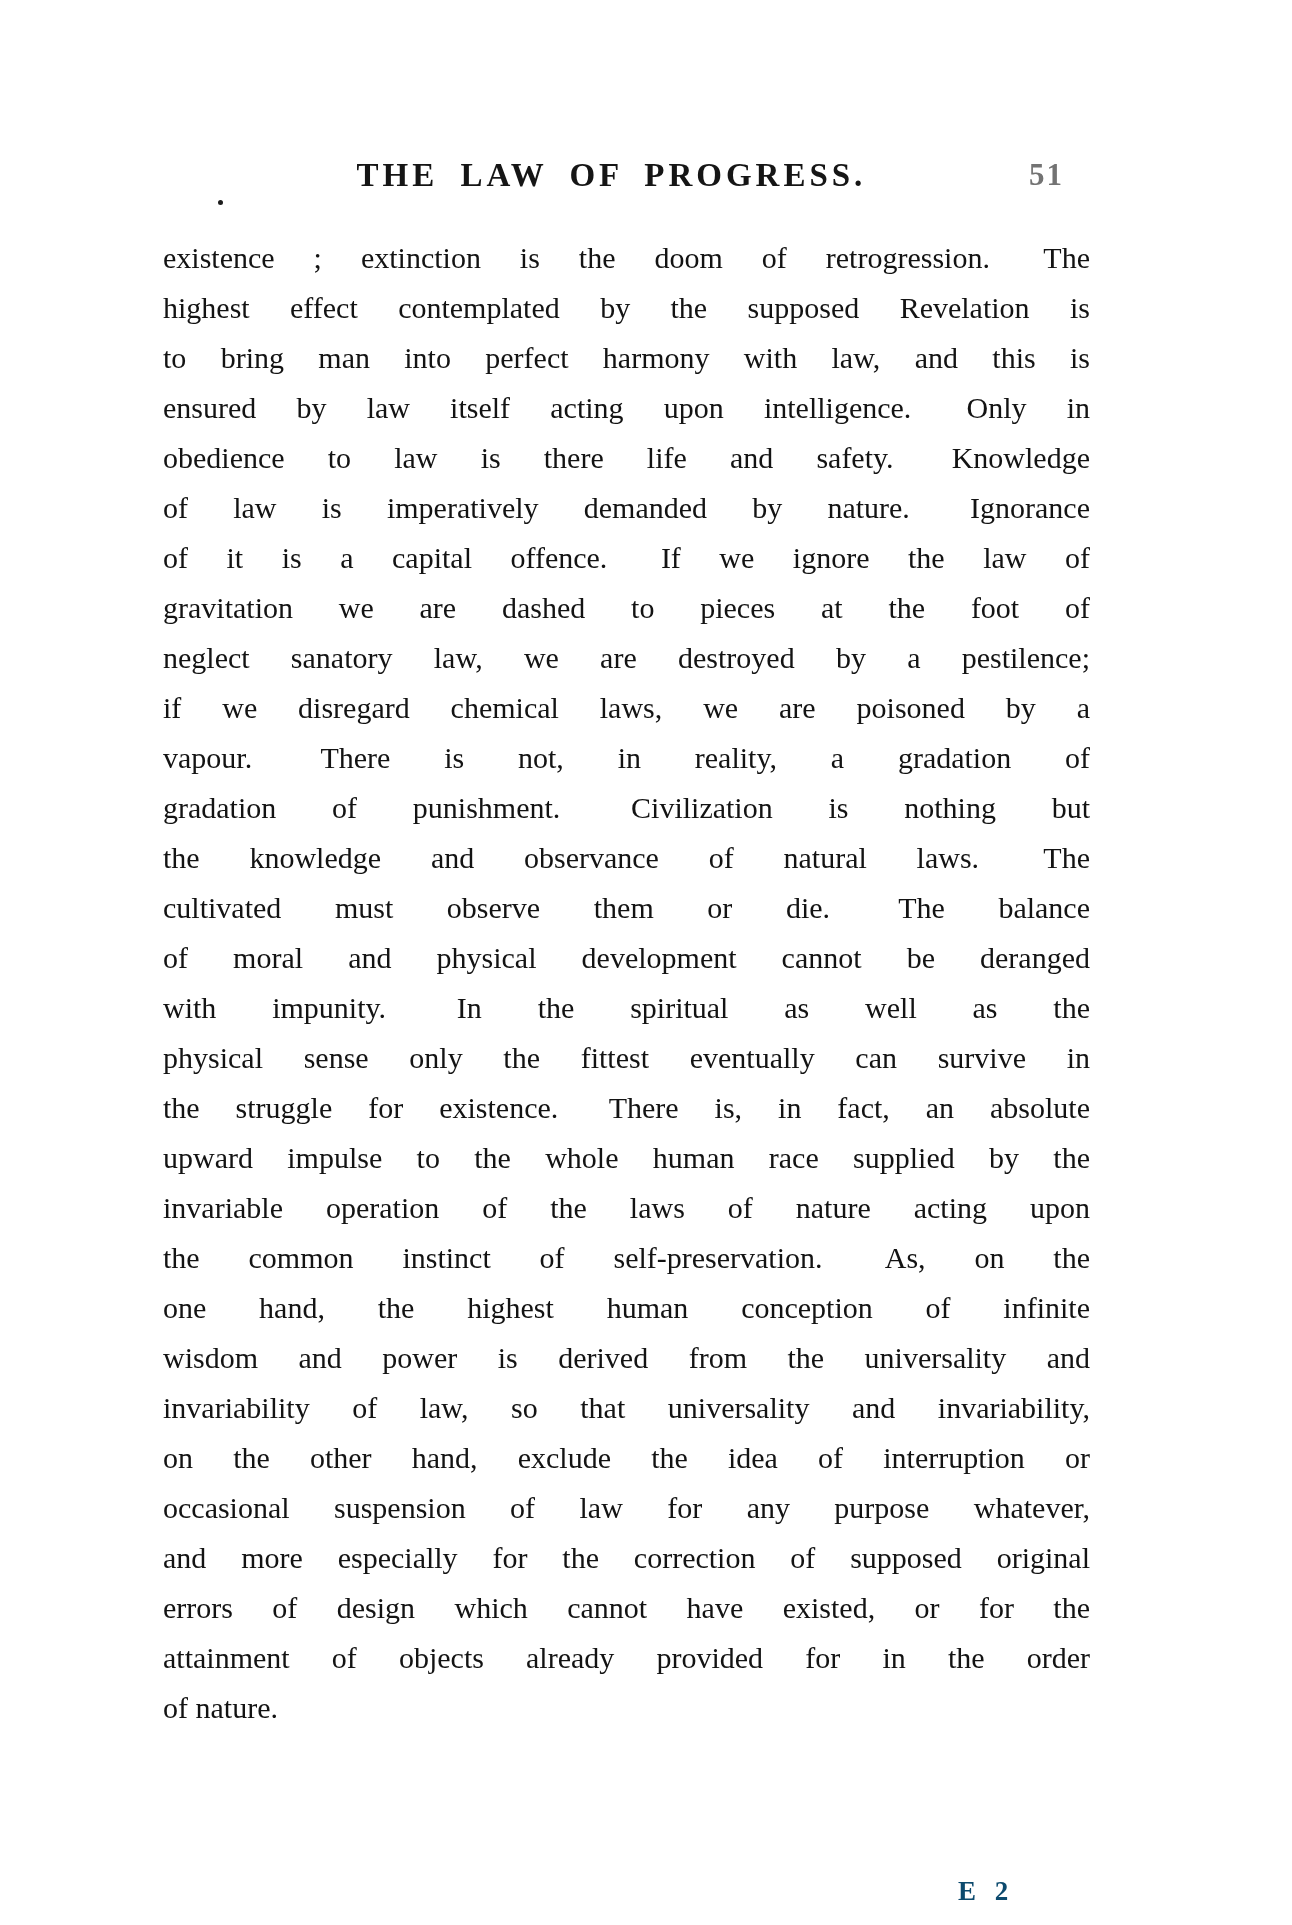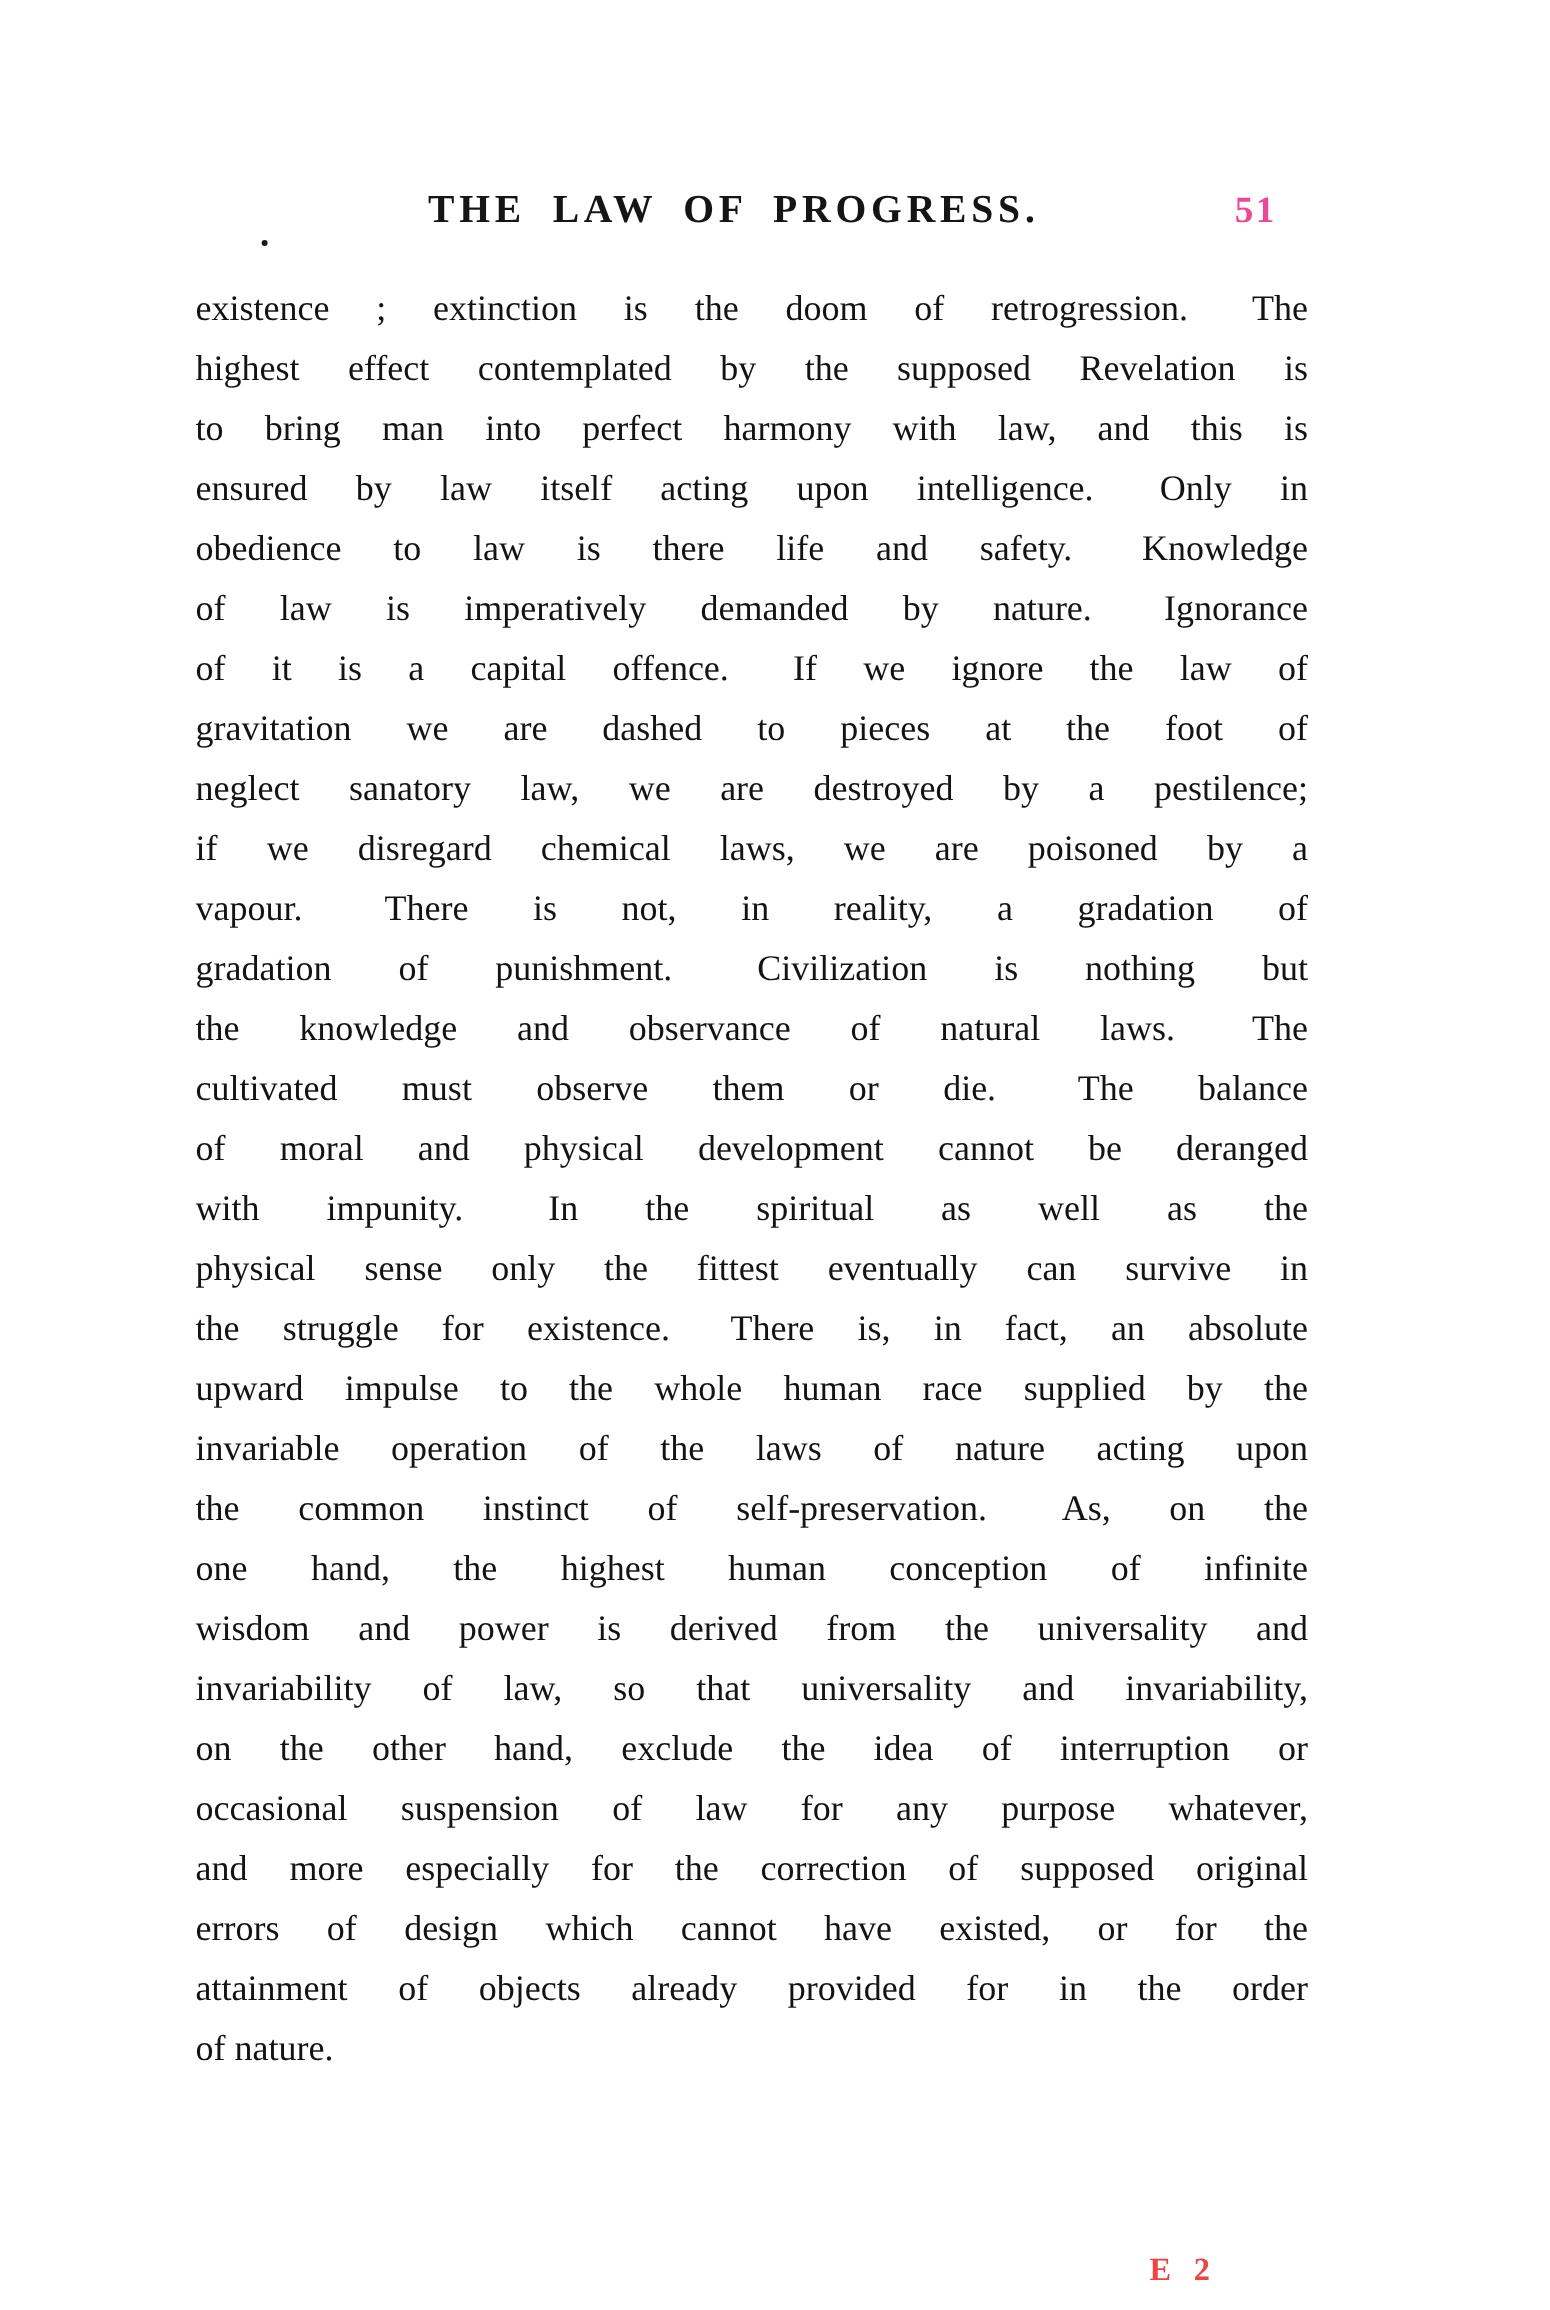--- a/index.html
+++ b/index.html
@@ -34,21 +34,21 @@
     color: #151515;
   }
   .page-number {
     position: absolute;
     right: 26px;
     top: 0;
     font-size: 31px;
     font-weight: 700;
     letter-spacing: 2px;
     line-height: 46px;
-    color: #ec4899;
+    color: #737373;
   }
   .body-text {
     position: absolute;
     left: 163px;
     top: 233px;
     width: 927px;
   }
   .line {
     font-size: 30px;
     line-height: 50px;
@@ -61,21 +61,21 @@
   .line:last-child {
     text-align-last: left;
   }
   .signature {
     position: absolute;
     left: 958px;
     top: 1876px;
     font-size: 27px;
     font-weight: 700;
     letter-spacing: 6px;
-    color: #ef4444;
+    color: #0c4a6e;
   }
   .speck {
     position: absolute;
     left: 218px;
     top: 200px;
     width: 5px;
     height: 5px;
     border-radius: 50%;
     background: #1c1c1c;
   }

